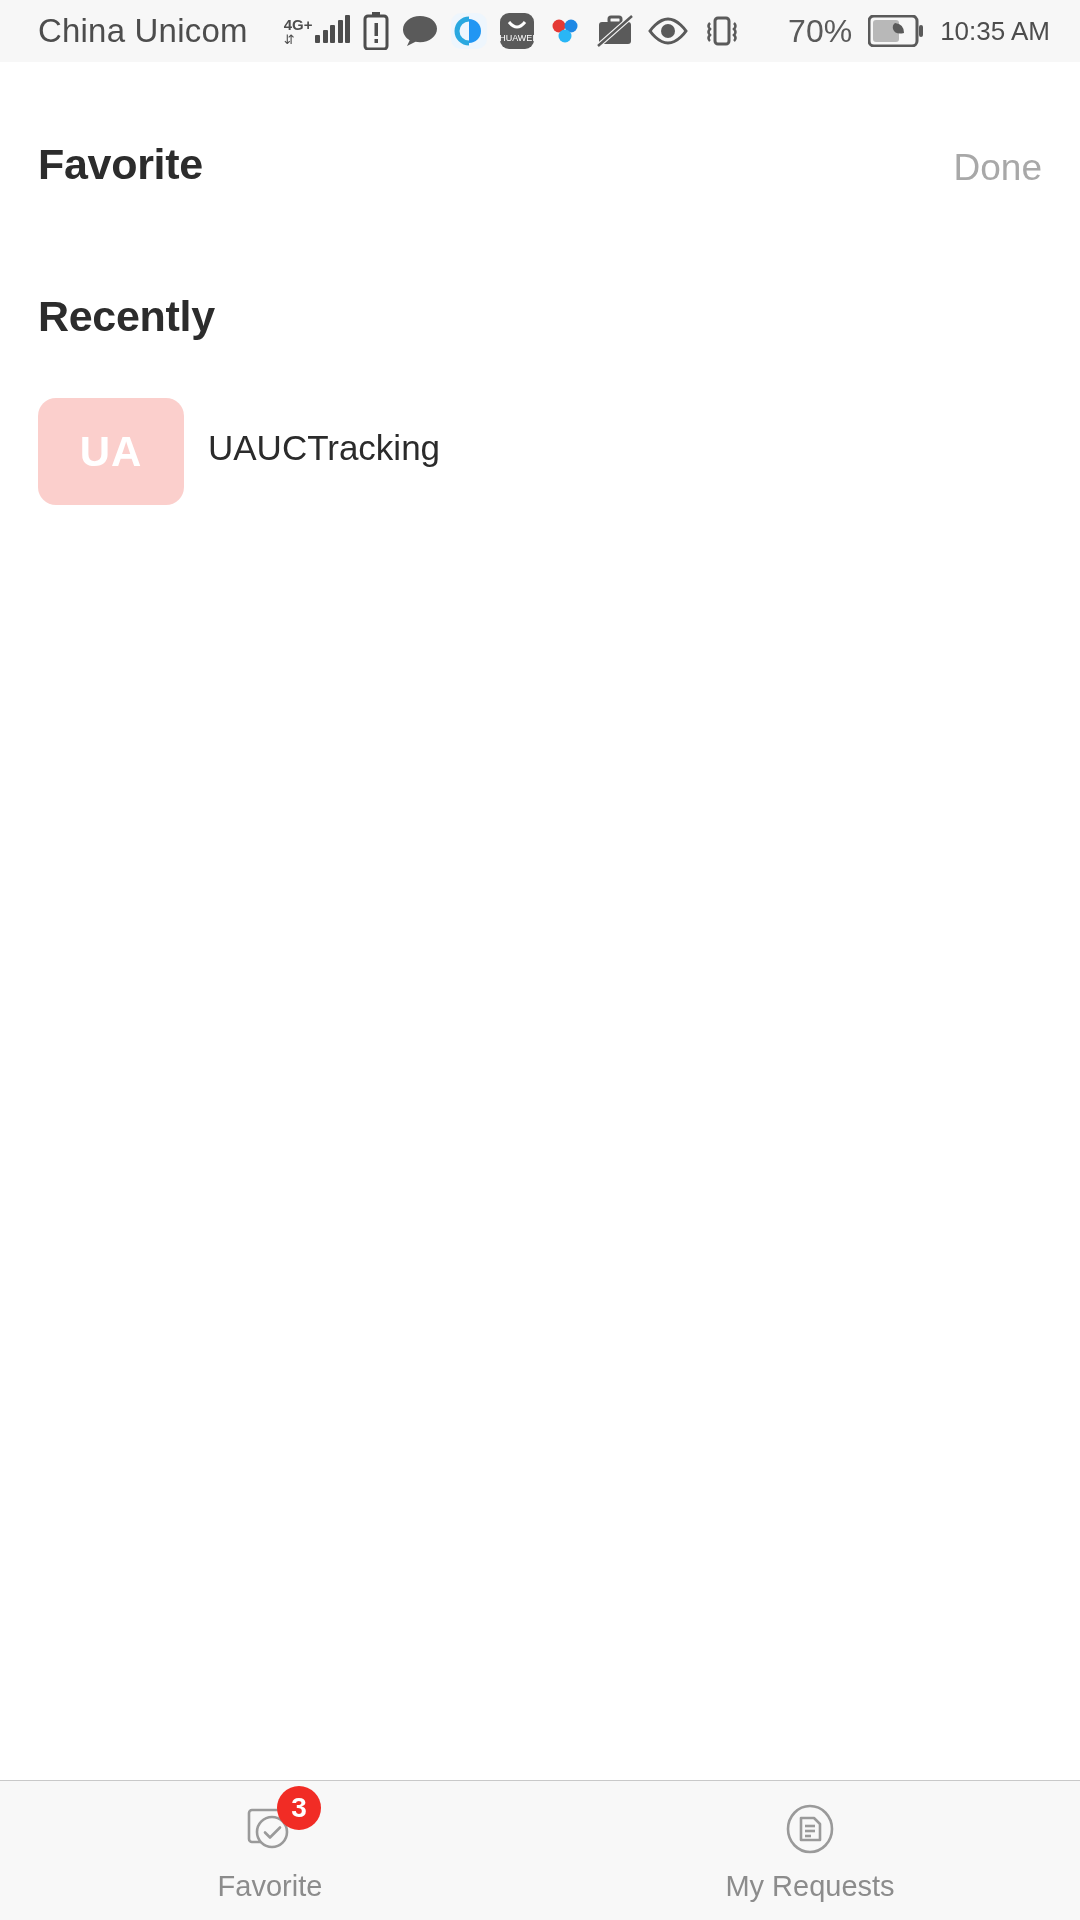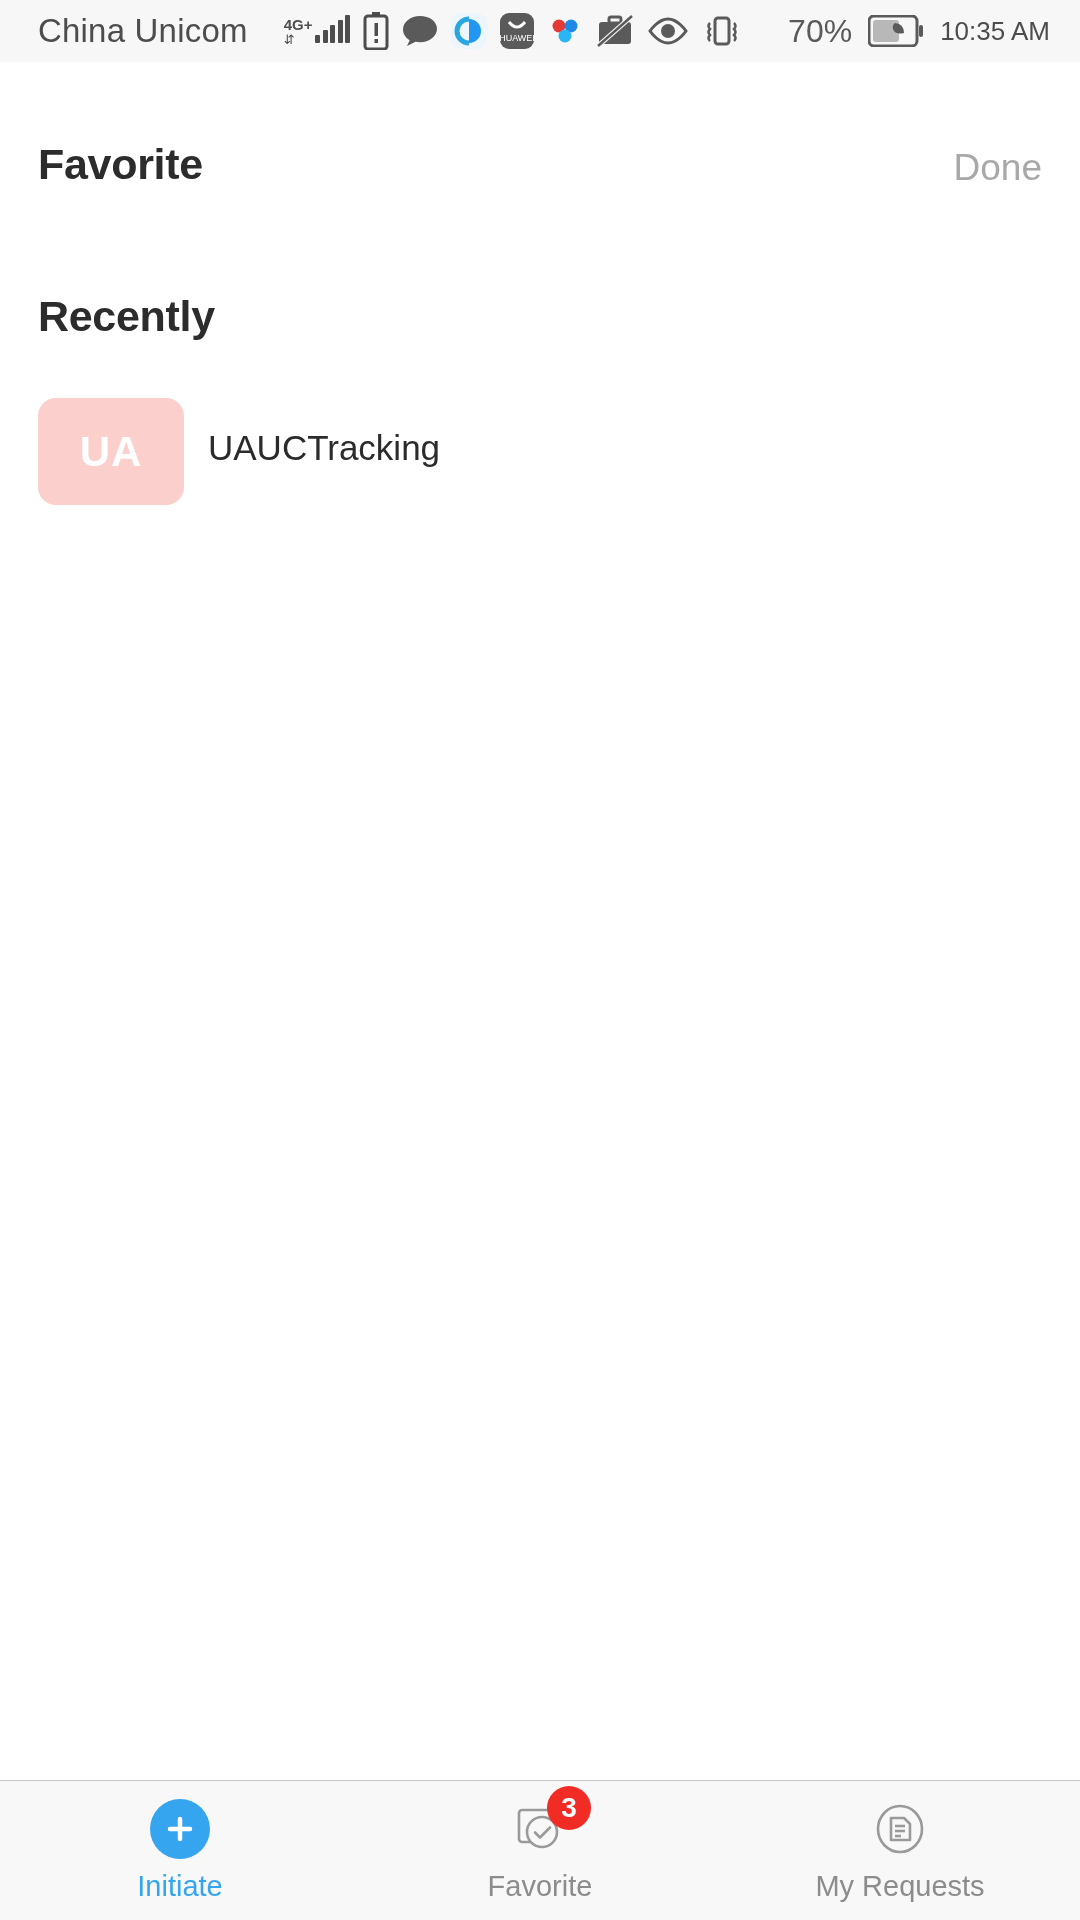--- a/index.html
+++ b/index.html
@@ -342,31 +342,20 @@
           <span>UA</span>
         </div>
         <div class="app-label">UAUCTracking</div>
       </div>
     </div>
 
   </div>
 
   <div class="tabbar">
 
-    <div class="tab">
-      <div class="tab-icon">
-        <div class="plus-circle">
-          <svg width="36" height="36" viewBox="0 0 36 36">
-            <line x1="18" y1="8" x2="18" y2="28" stroke="#ffffff" stroke-width="4.5" stroke-linecap="round"></line>
-            <line x1="8" y1="18" x2="28" y2="18" stroke="#ffffff" stroke-width="4.5" stroke-linecap="round"></line>
-          </svg>
-        </div>
-      </div>
-      <div class="tab-label active">Initiate</div>
-    </div>
 
     <div class="tab">
       <div class="tab-icon">
         <svg width="62" height="62" viewBox="0 0 62 62">
           <path d="M13 12h26a3 3 0 0 1 3 3v26a3 3 0 0 1-3 3H13a3 3 0 0 1-3-3V15a3 3 0 0 1 3-3z" fill="none" stroke="#9a9a9a" stroke-width="2.6"></path>
           <circle cx="33" cy="34" r="15" fill="#f8f8f8" stroke="#9a9a9a" stroke-width="2.6"></circle>
           <path d="M26 34.5l5 5 10-10" fill="none" stroke="#9a9a9a" stroke-width="2.6" stroke-linecap="round" stroke-linejoin="round"></path>
         </svg>
         <div class="badge">3</div>
       </div>

